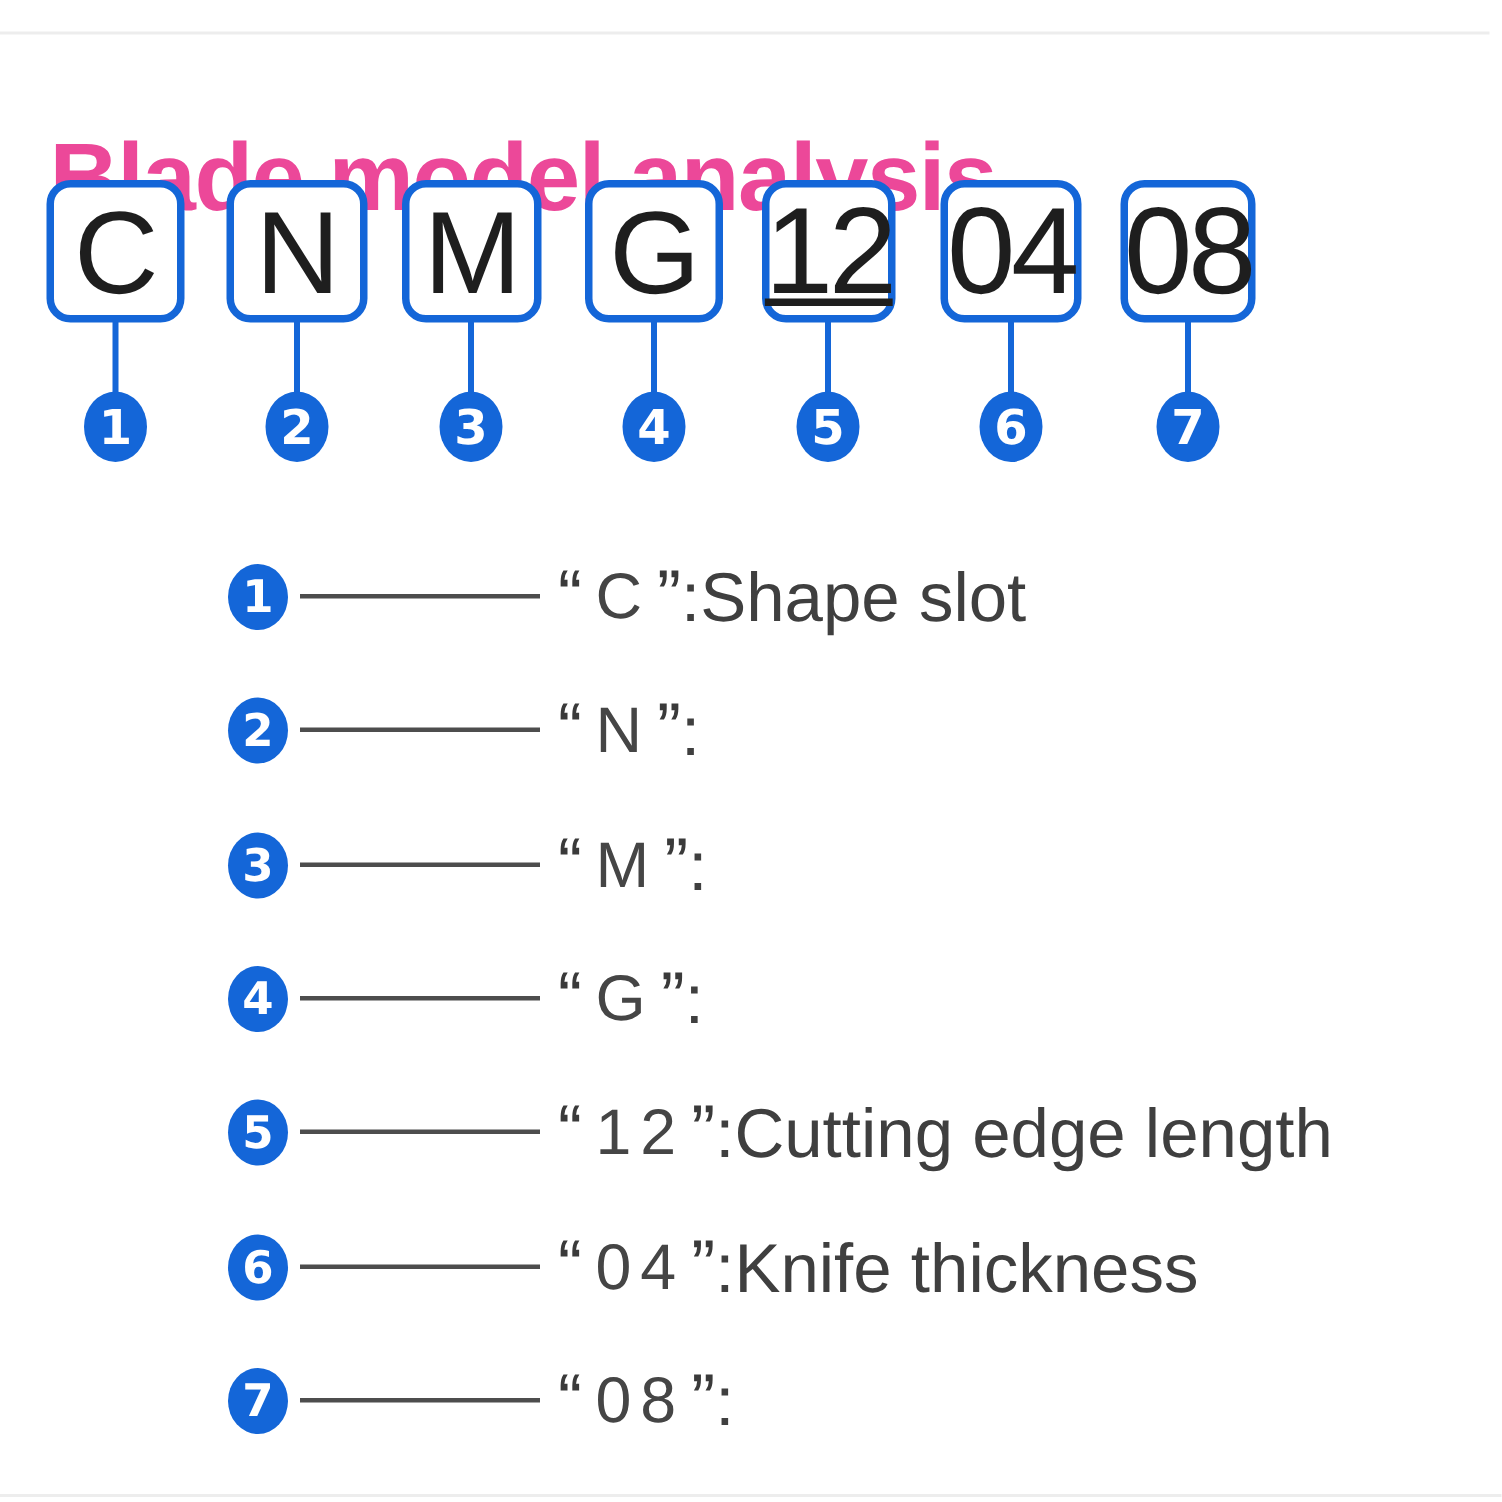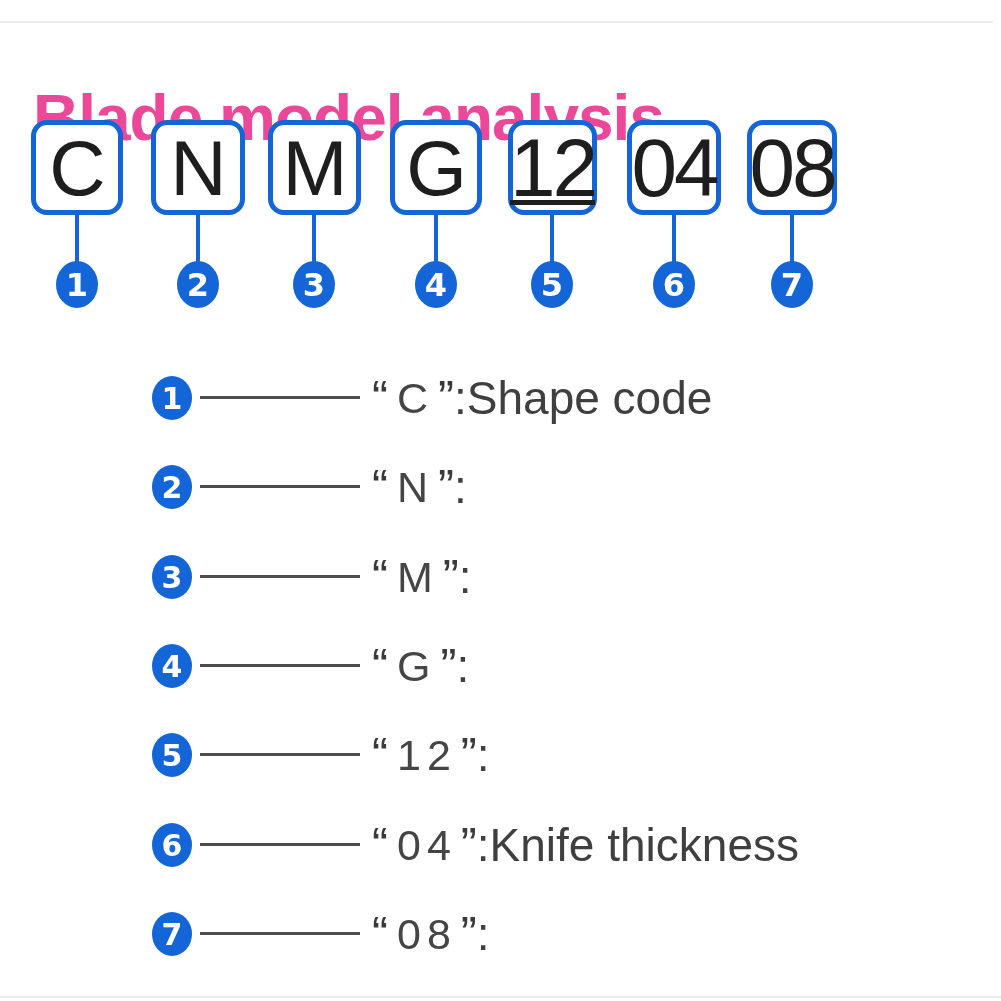--- a/index.html
+++ b/index.html
@@ -116,21 +116,21 @@
 <div class="marker" style="left:771px;">7</div>
 
 <div class="lg-row" style="top:370px;">
   <div class="lg-circle">1</div>
   <div class="lg-line"></div>
   <div class="lg-text">
       <span class="lg-quote">“</span>
       <span class="lg-code">C</span>
       <span class="lg-quote">”</span>
       <span>:</span>
-      <span>Shape code</span>
+      <span>Shape slot</span>
     </div>
 </div>
 
 <div class="lg-row" style="top:459px;">
   <div class="lg-circle">2</div>
   <div class="lg-line"></div>
   <div class="lg-text">
       <span class="lg-quote">“</span>
       <span class="lg-code">N</span>
       <span class="lg-quote">”</span>
@@ -161,20 +161,21 @@
 </div>
 
 <div class="lg-row" style="top:727px;">
   <div class="lg-circle">5</div>
   <div class="lg-line"></div>
   <div class="lg-text">
       <span class="lg-quote">“</span>
       <span class="lg-code">12</span>
       <span class="lg-quote">”</span>
       <span>:</span>
+      <span>Cutting edge length</span>
     </div>
 </div>
 
 <div class="lg-row" style="top:817px;">
   <div class="lg-circle">6</div>
   <div class="lg-line"></div>
   <div class="lg-text">
       <span class="lg-quote">“</span>
       <span class="lg-code">04</span>
       <span class="lg-quote">”</span>

